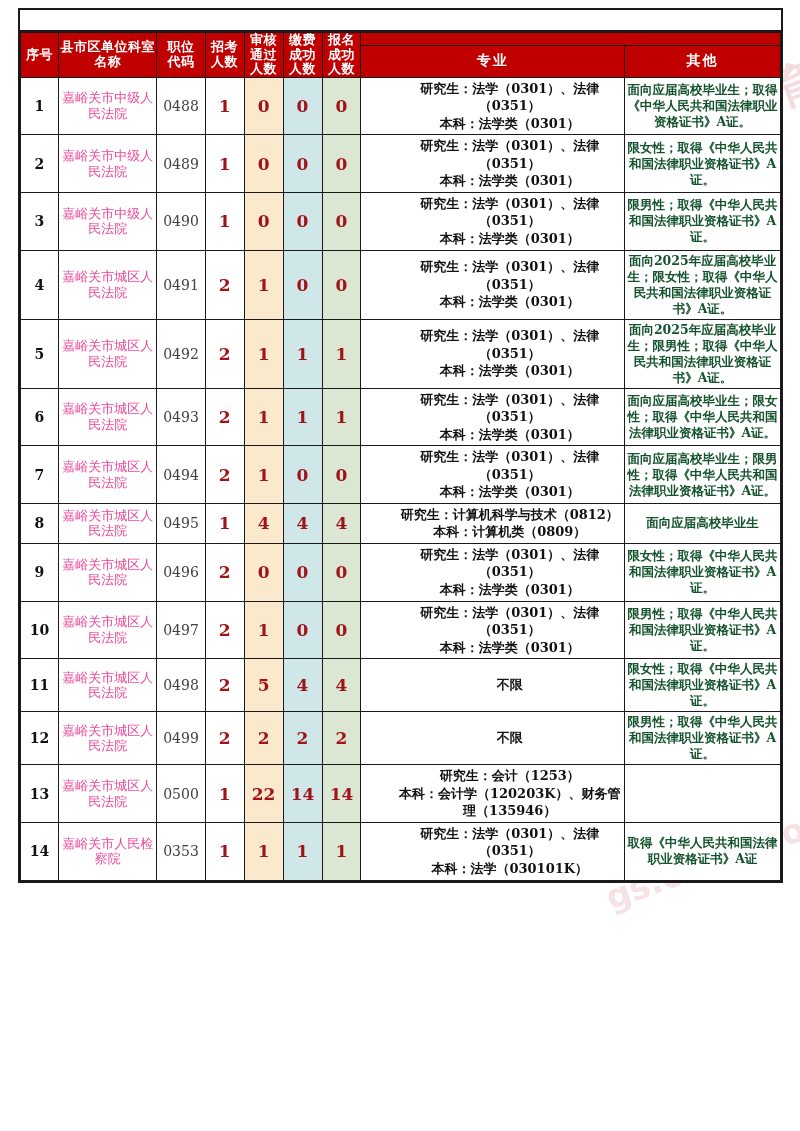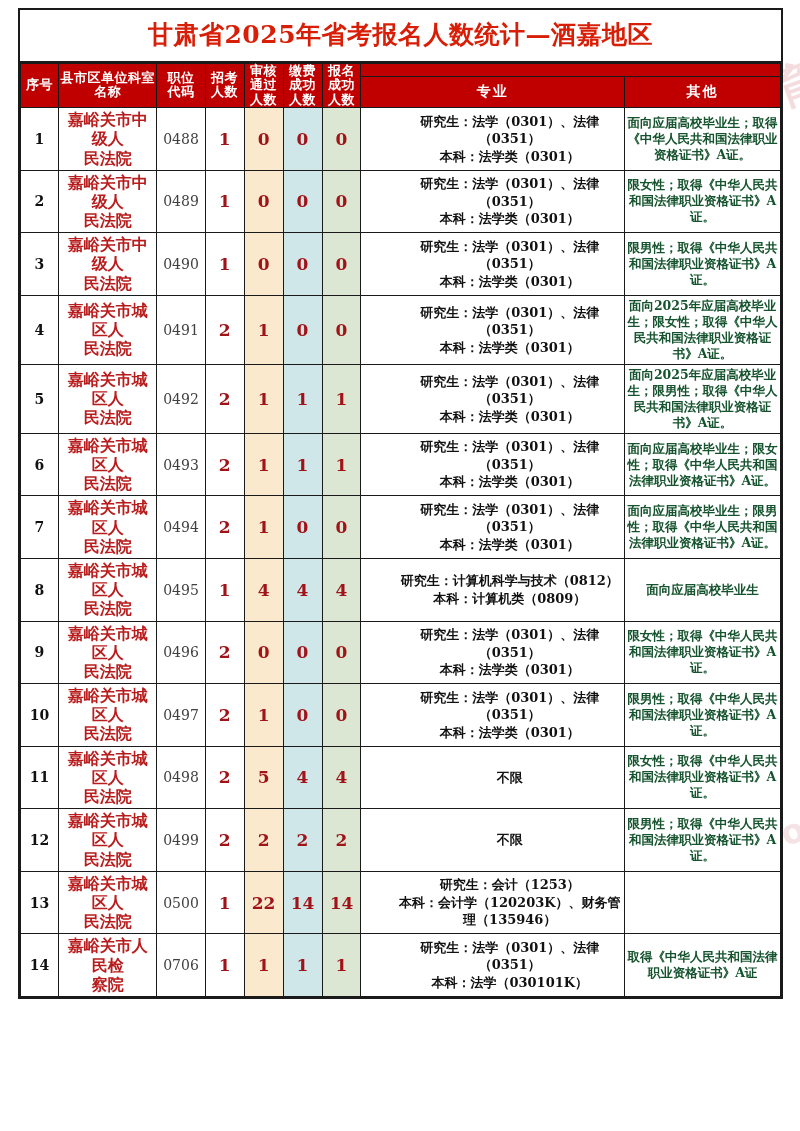--- a/index.html
+++ b/index.html
@@ -96,21 +96,21 @@
   col.c-code{width:47px;}
   col.c-recruit{width:38px;}
   col.c-audit{width:38px;}
   col.c-pay{width:38px;}
   col.c-apply{width:38px;}
   col.c-major{width:257px;}
   col.c-other{width:152px;}
 
   tbody td{background:#ffffff;}
   td.seq{font-size:14px;font-weight:bold;color:#111;}
-  td.unit{font-size:16px;font-weight:bold;color:#b91c1c;line-height:1.2;}
+  td.unit{font-size:13px;font-weight:normal;color:#ec4899;line-height:1.2;}
   td.code{font-size:14px;font-weight:normal;color:#404040;}
   td.num{
     font-size:17px;font-weight:bold;color:#a01419;
   }
   td.num.audit{background:#fbe9cd;}
   td.num.pay{background:#cfe7e9;}
   td.num.apply{background:#dbe7d3;}
   td.major{font-size:13px;font-weight:bold;color:#111;line-height:1.35;padding-left:36px;}
   td.other{font-size:12.5px;font-weight:bold;color:#14532d;line-height:1.28;}
   .major-l1,.major-l2{display:block;}
@@ -128,21 +128,20 @@
     <div class="wm" style="left: 560px; top: 140px; font-size: 44px; color: rgb(232, 185, 190); opacity: 0.5;">甘肃中公教育</div>
     <div class="wm" style="left: 600px; top: 880px; font-size: 34px; color: rgb(232, 185, 190); opacity: 0.4;">gs.offcn.com</div>
     <div class="wm-seal" style="left: 150px; top: 700px; width: 110px; height: 110px;"></div>
     <div class="wm-seal" style="left: 520px; top: 310px; width: 90px; height: 90px;"></div>
   </div>
 
 <div id="page">
   <div id="sheet">
 
     <div id="title-block">
-      <div class="title-line">甘肃省2025年省考报名人数统计—酒嘉地区</div>
     </div>
 
     <table>
       <colgroup>
         <col class="c-seq">
           <col class="c-unit">
           <col class="c-code">
         <col class="c-recruit">
           <col class="c-audit">
           <col class="c-pay">
@@ -366,21 +365,21 @@
             <td class="num apply">14</td>
             <td class="major">
               <span class="major-l1">研究生：会计（1253）</span>
               <span class="major-l2">本科：会计学（120203K）、财务管理（135946）</span>
             </td>
             <td class="other"></td>
           </tr>
           <tr>
             <td class="seq">14</td>
             <td class="unit"><span>嘉峪关市人民检</span><br><span>察院</span></td>
-            <td class="code">0706</td>
+            <td class="code">0353</td>
             <td class="num">1</td>
             <td class="num audit">1</td>
             <td class="num pay">1</td>
             <td class="num apply">1</td>
             <td class="major">
               <span class="major-l1">研究生：法学（0301）、法律（0351）</span>
               <span class="major-l2">本科：法学（030101K）</span>
             </td>
             <td class="other">取得《中华人民共和国法律职业资格证书》A证</td>
           </tr>

